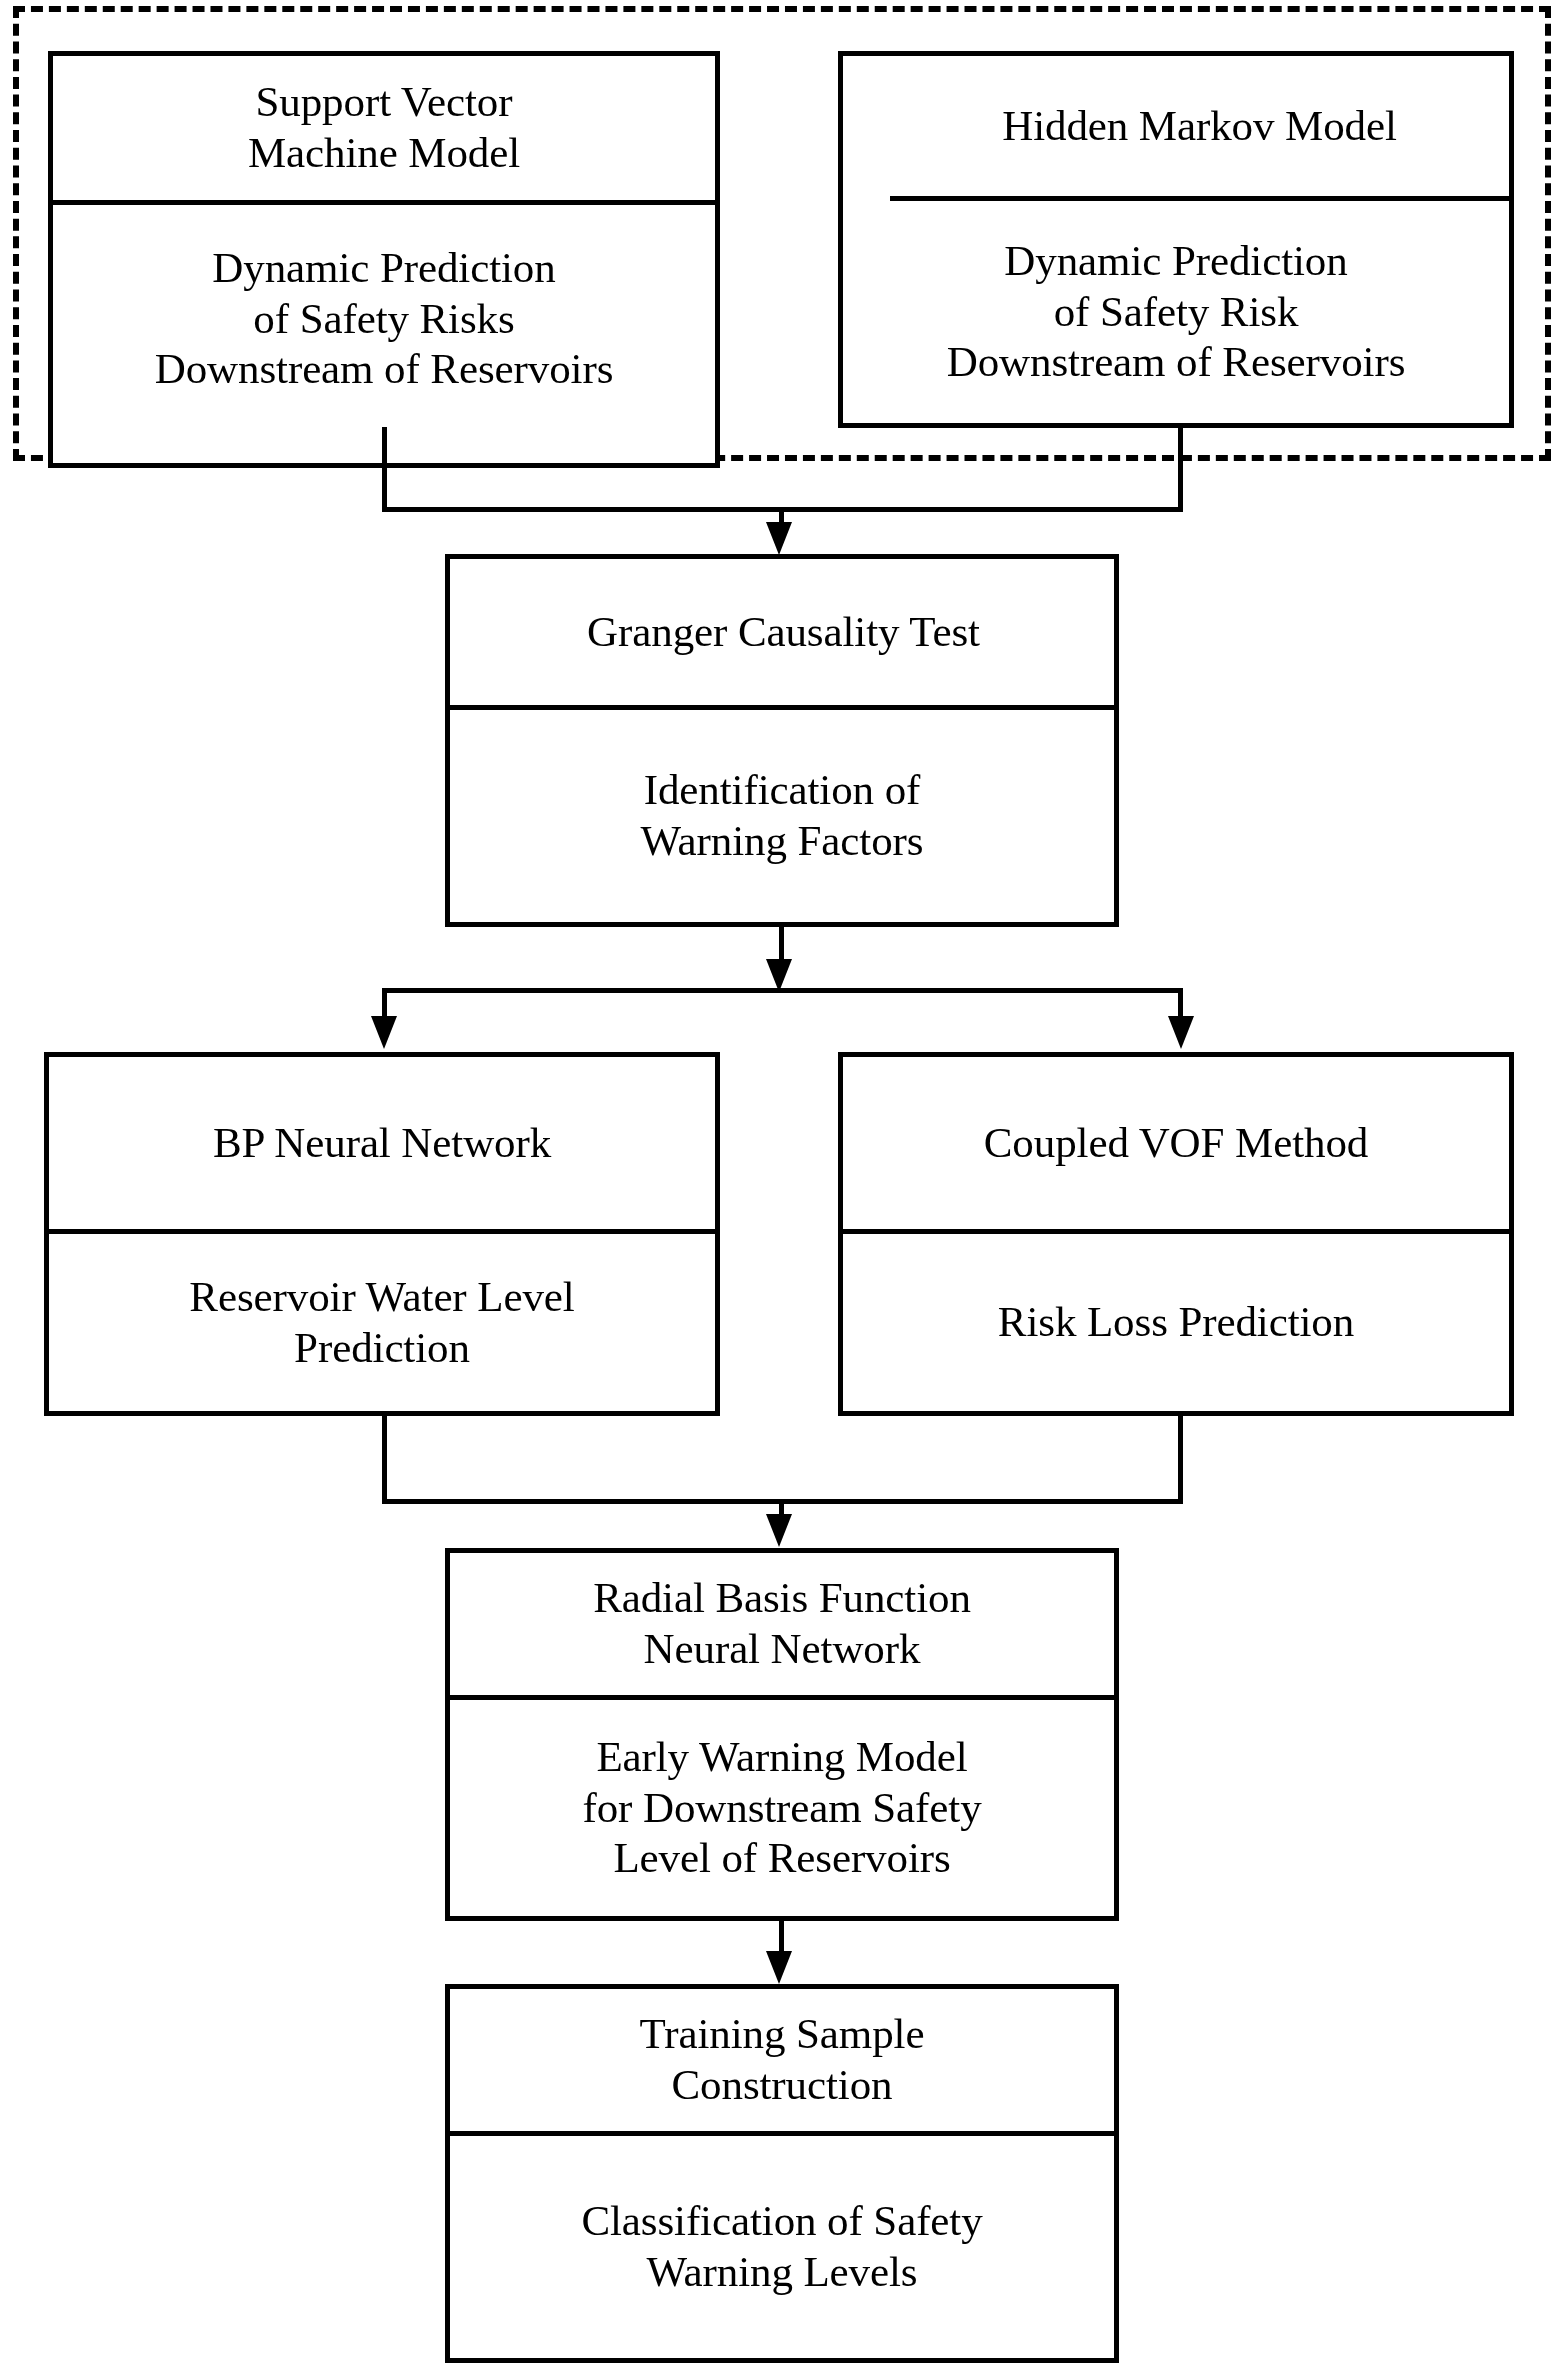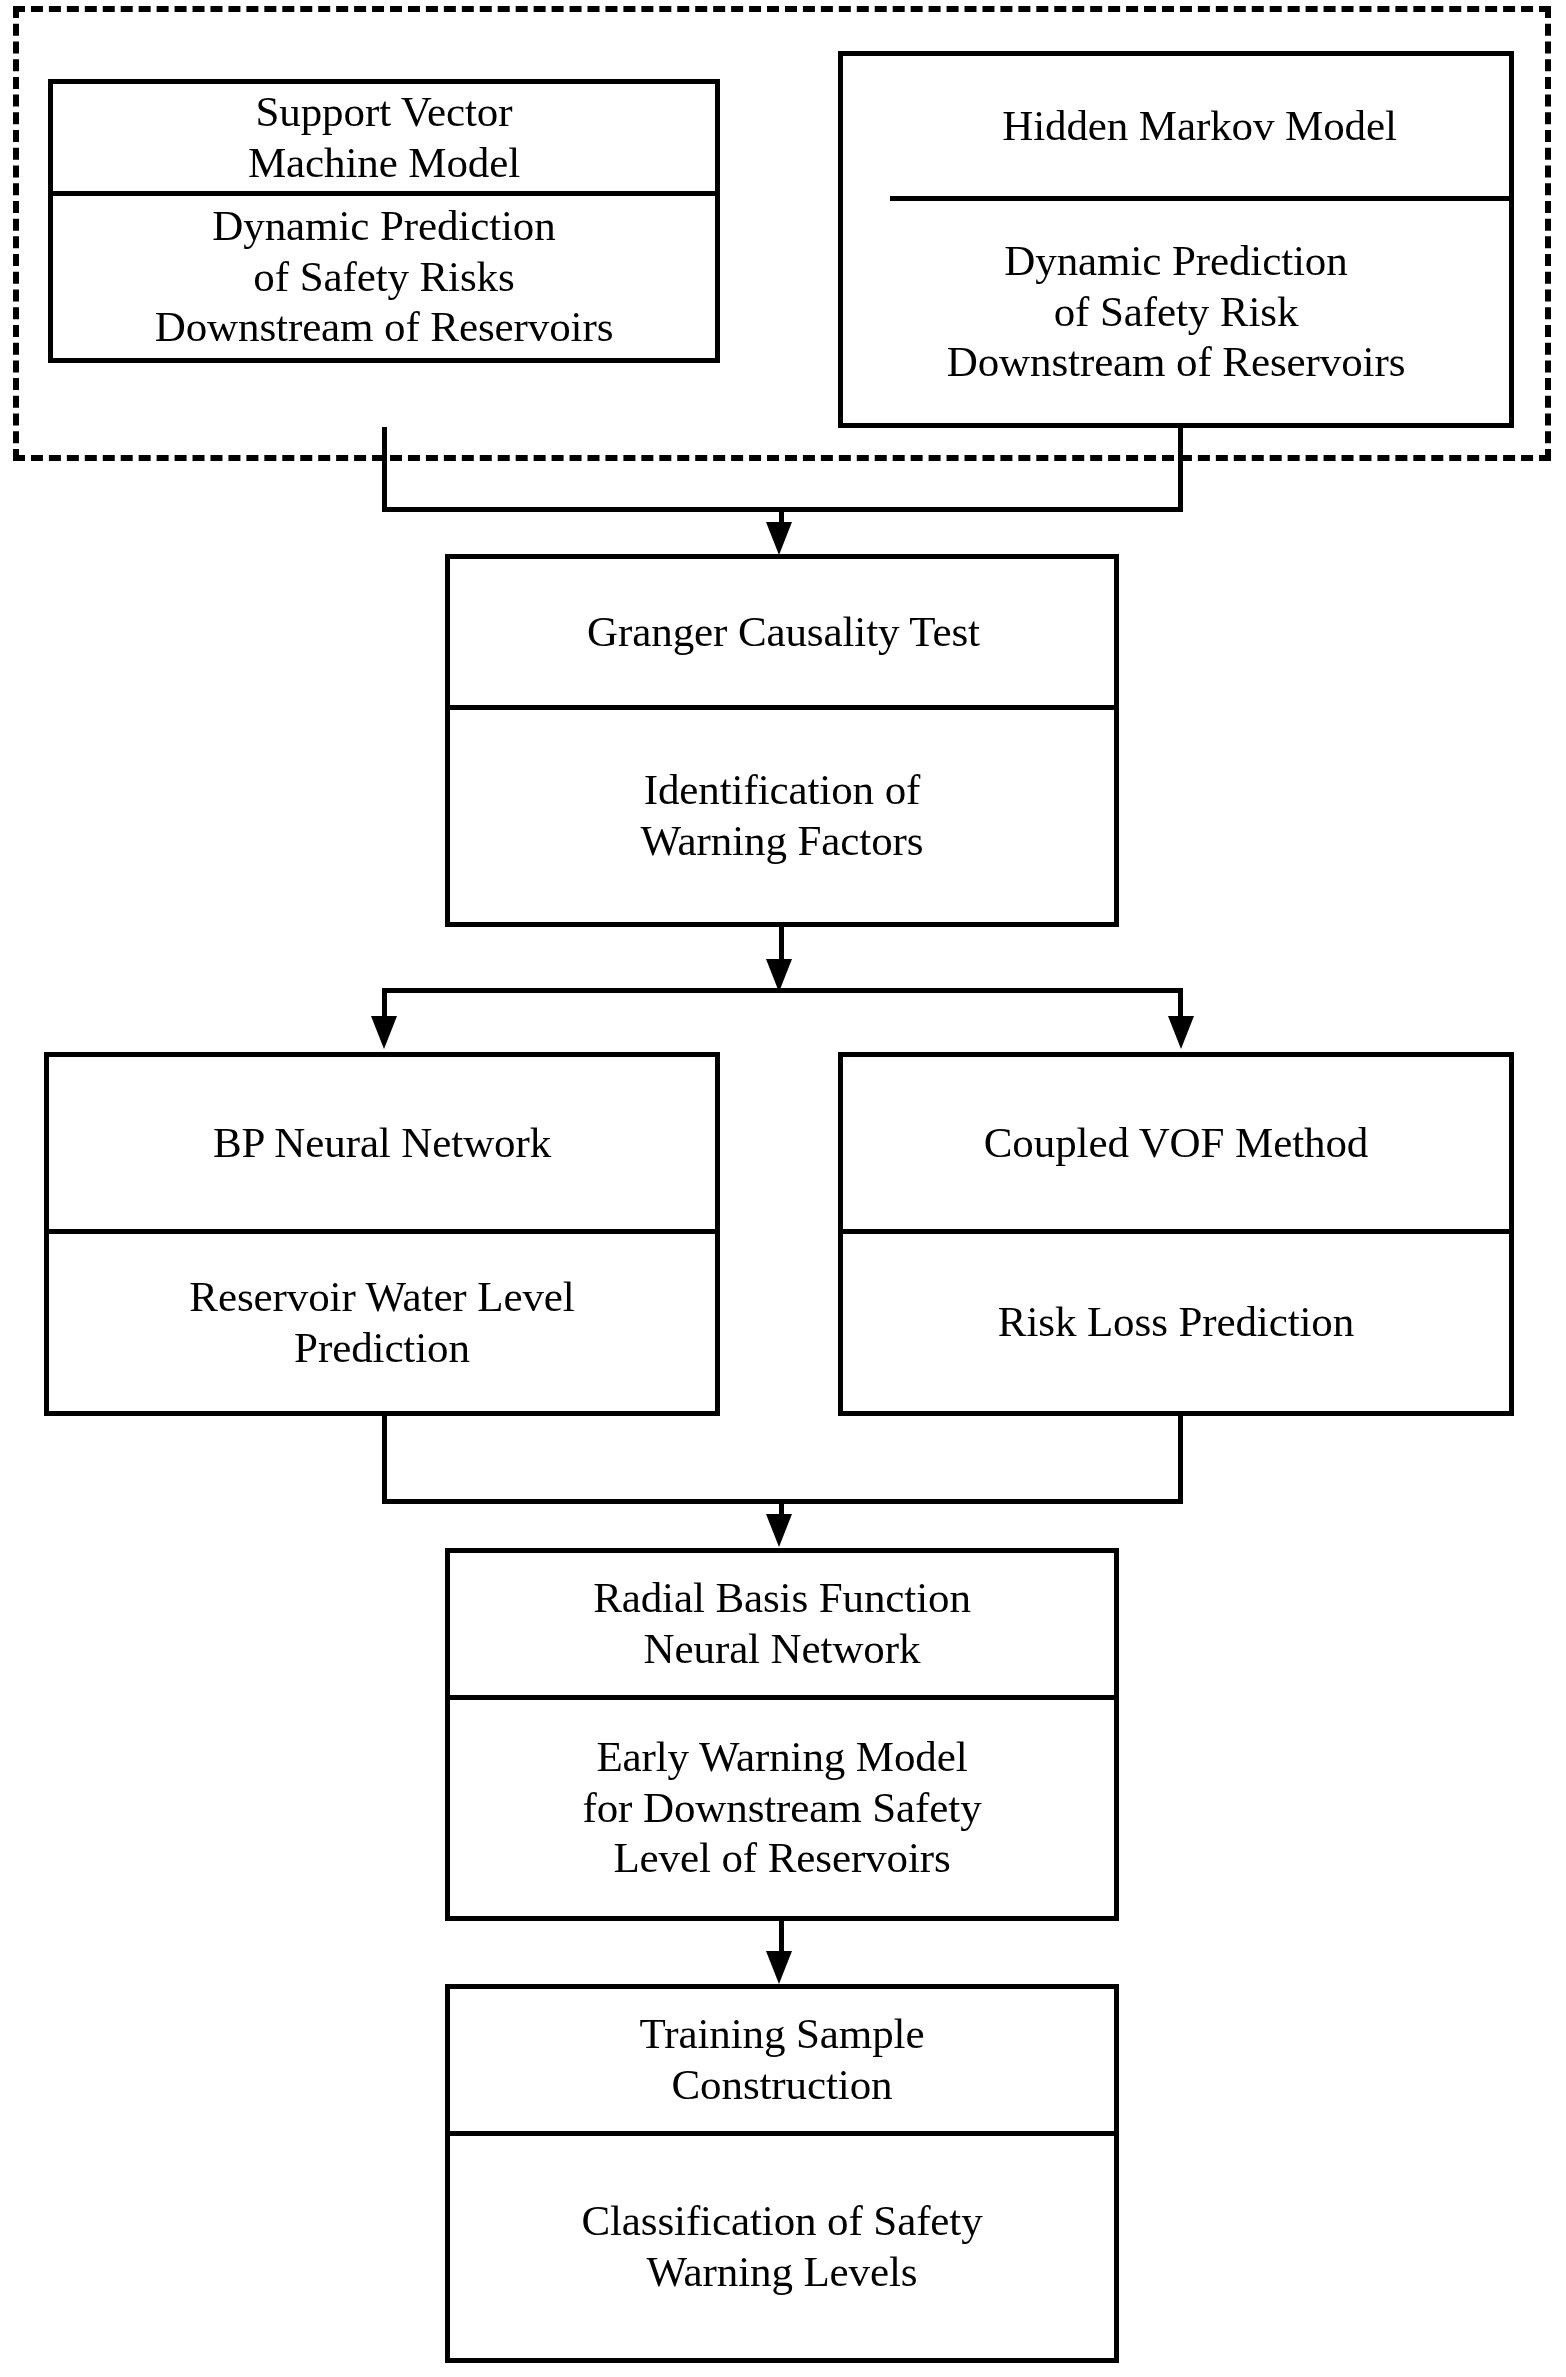--- a/index.html
+++ b/index.html
@@ -70,21 +70,21 @@
     border-top: 33px solid #000000;
   }
 </style>
 </head>
 <body>
 
 <div id="stage">
 
   <div class="dashed-group" style="left:13px; top:5.7px; width:1538px; height:455px;"></div>
 
-  <div class="node" style="left:48px; top:51px; width:672px; height:284px;margin-top:28px;">
+  <div class="node" style="left:48px; top:51px; width:672px; height:417px;">
     <div class="cell top" style="height:149px;">
       <span>Support Vector
 Machine Model</span>
     </div>
     <div class="cell" style="height:228px;">
       <span>Dynamic Prediction
 of Safety Risks
 Downstream of Reservoirs</span>
     </div>
   </div>

